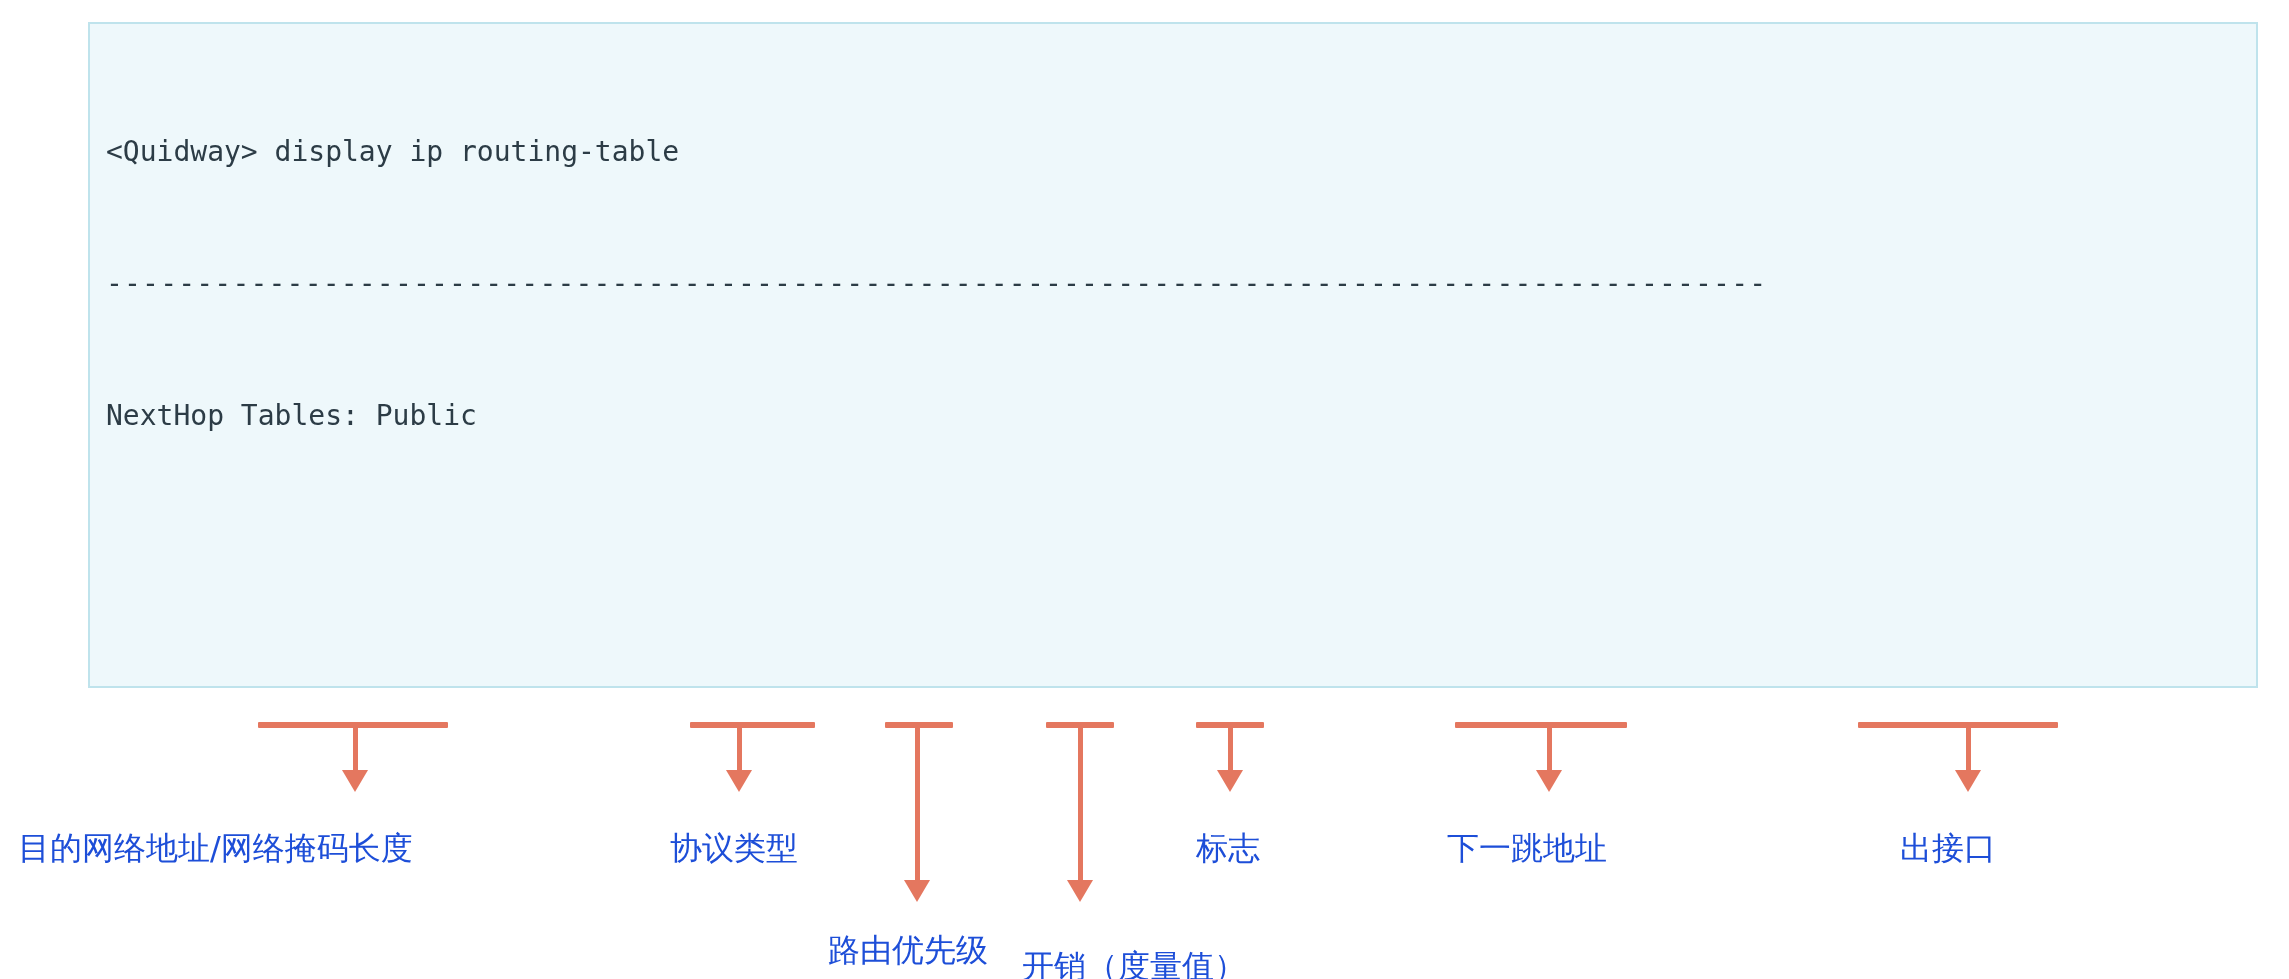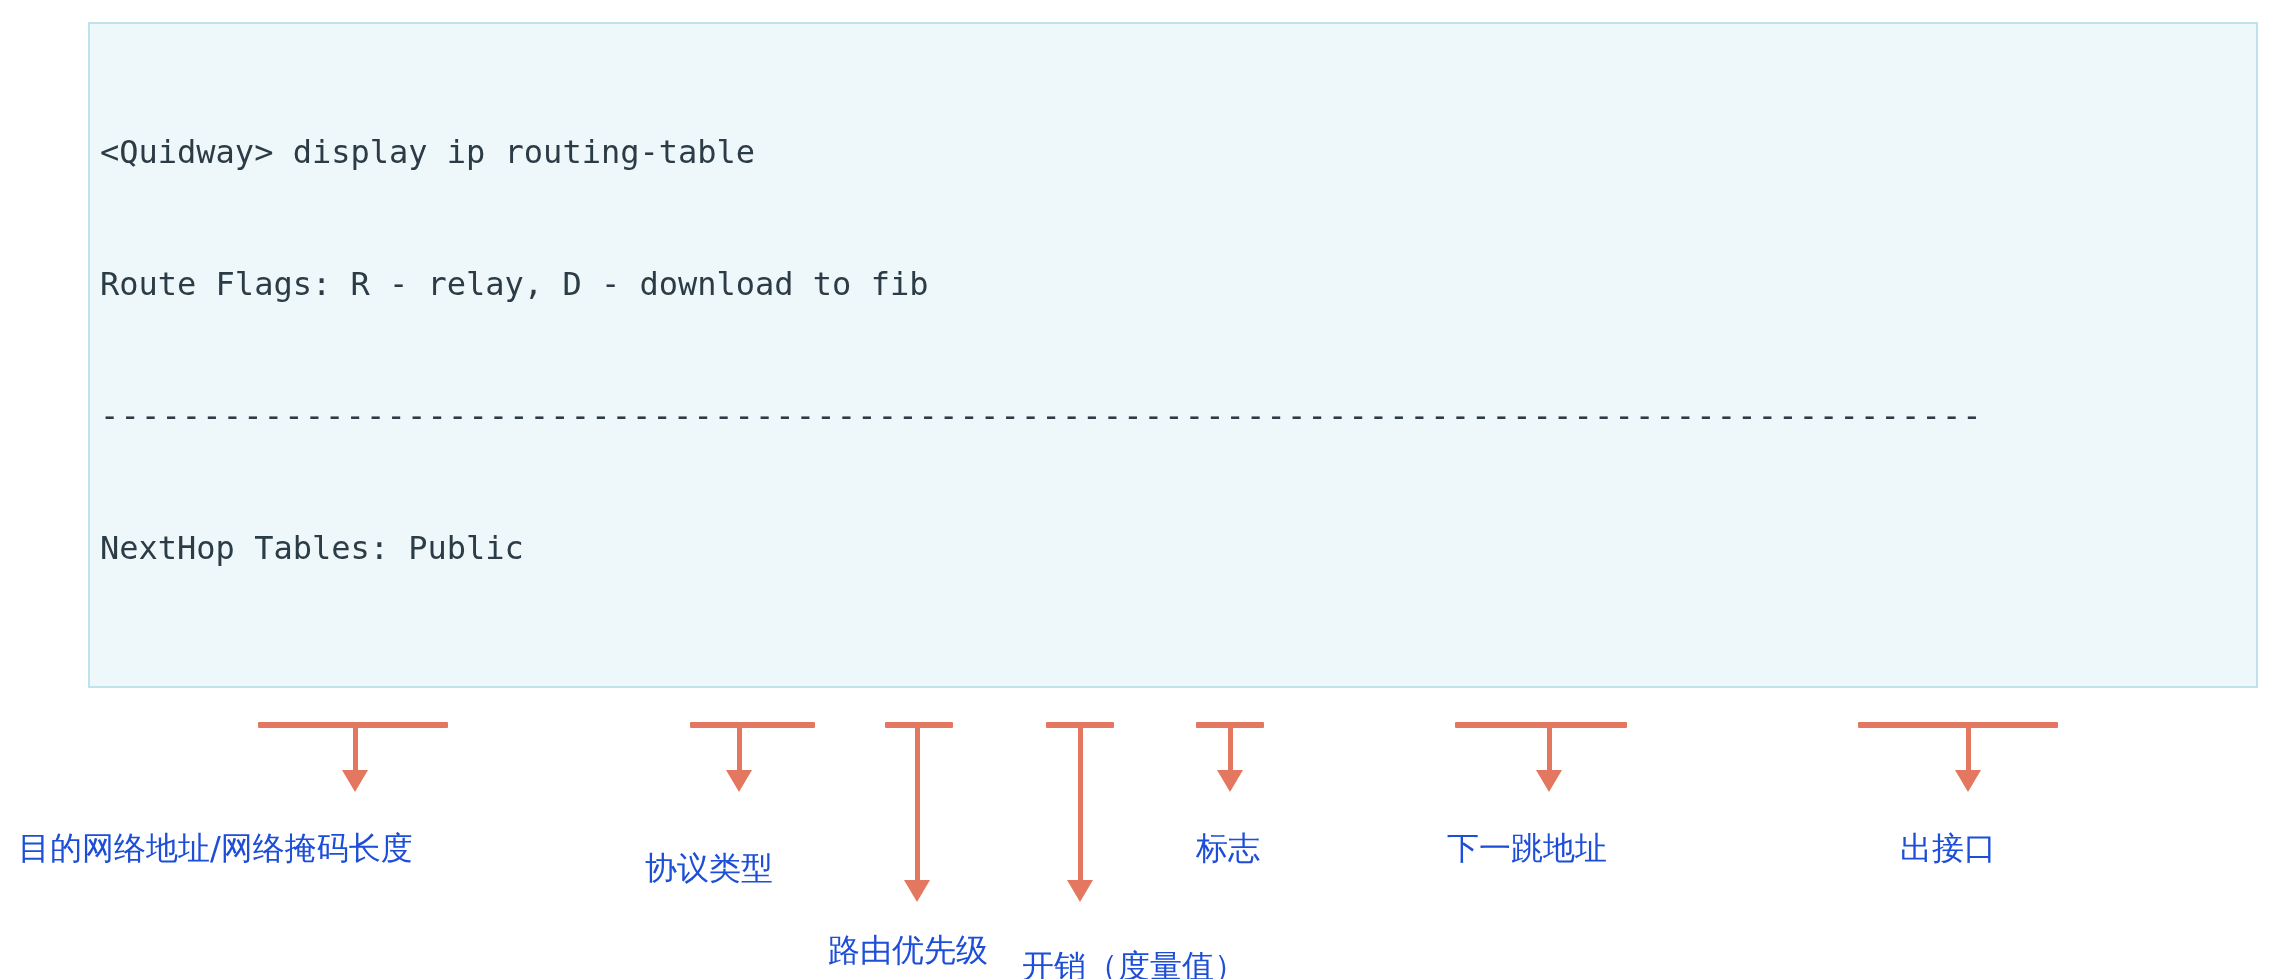--- a/index.html
+++ b/index.html
@@ -26,24 +26,24 @@
     border: 2px solid #bfe3ec;
     box-sizing: border-box;
   }
 
   #terminal-text {
     position: absolute;
     left: 0;
     top: 0;
     width: 100%;
     height: 100%;
-    padding: 18px 0 0 4px;
+    padding: 18px 0 0 10px;
     box-sizing: border-box;
     font-family: "DejaVu Sans Mono", "Liberation Mono", monospace;
-    font-size: 32px;
+    font-size: 28px;
     line-height: 44px;
     color: #2c3c46;
     white-space: pre;
     letter-spacing: 0px;
   }
   .term-line {
     display: block;
     white-space: pre;
     padding-left: 6px;
     font-family: "DejaVu Sans Mono", "Liberation Mono", monospace;
@@ -94,21 +94,20 @@
     line-height: 40px;
     white-space: nowrap;
   }
 </style>
 </head>
 <body>
 
 <div id="terminal-box">
   <div id="terminal-text">
     <span class="term-line">&lt;Quidway&gt; display ip routing-table</span>
-    <span class="term-line">Route Flags: R - relay, D - download to fib</span>
     <span class="term-rule">--------------------------------------------------------------------------------------------</span>
     <span class="term-line">NextHop Tables: Public</span>
     <span class="term-blank"></span>
     
     
     
     
     
     
     
@@ -121,21 +120,21 @@
     <div class="annot-bar" style="left:258px; top:722px; width:190px;"></div>
     <div class="annot-stem" style="left:353px; top:726px; height:48px;"></div>
     <div class="annot-head" style="left:342px; top:770px;"></div>
     <div class="annot-label" style="left:18px; top:828px;">目的网络地址/网络掩码长度</div>
   </div>
 
   <div class="annot">
     <div class="annot-bar" style="left:690px; top:722px; width:125px;"></div>
     <div class="annot-stem" style="left:737px; top:726px; height:48px;"></div>
     <div class="annot-head" style="left:726px; top:770px;"></div>
-    <div class="annot-label" style="left:645px; top:828px;margin-top:20px;">协议类型</div>
+    <div class="annot-label" style="left:670px; top:828px;">协议类型</div>
   </div>
 
   <div class="annot">
     <div class="annot-bar" style="left:885px; top:722px; width:68px;"></div>
     <div class="annot-stem" style="left:915px; top:726px; height:158px;"></div>
     <div class="annot-head" style="left:904px; top:880px;"></div>
     <div class="annot-label" style="left:828px; top:918px;margin-top:12px;">路由优先级</div>
   </div>
 
   <div class="annot">

